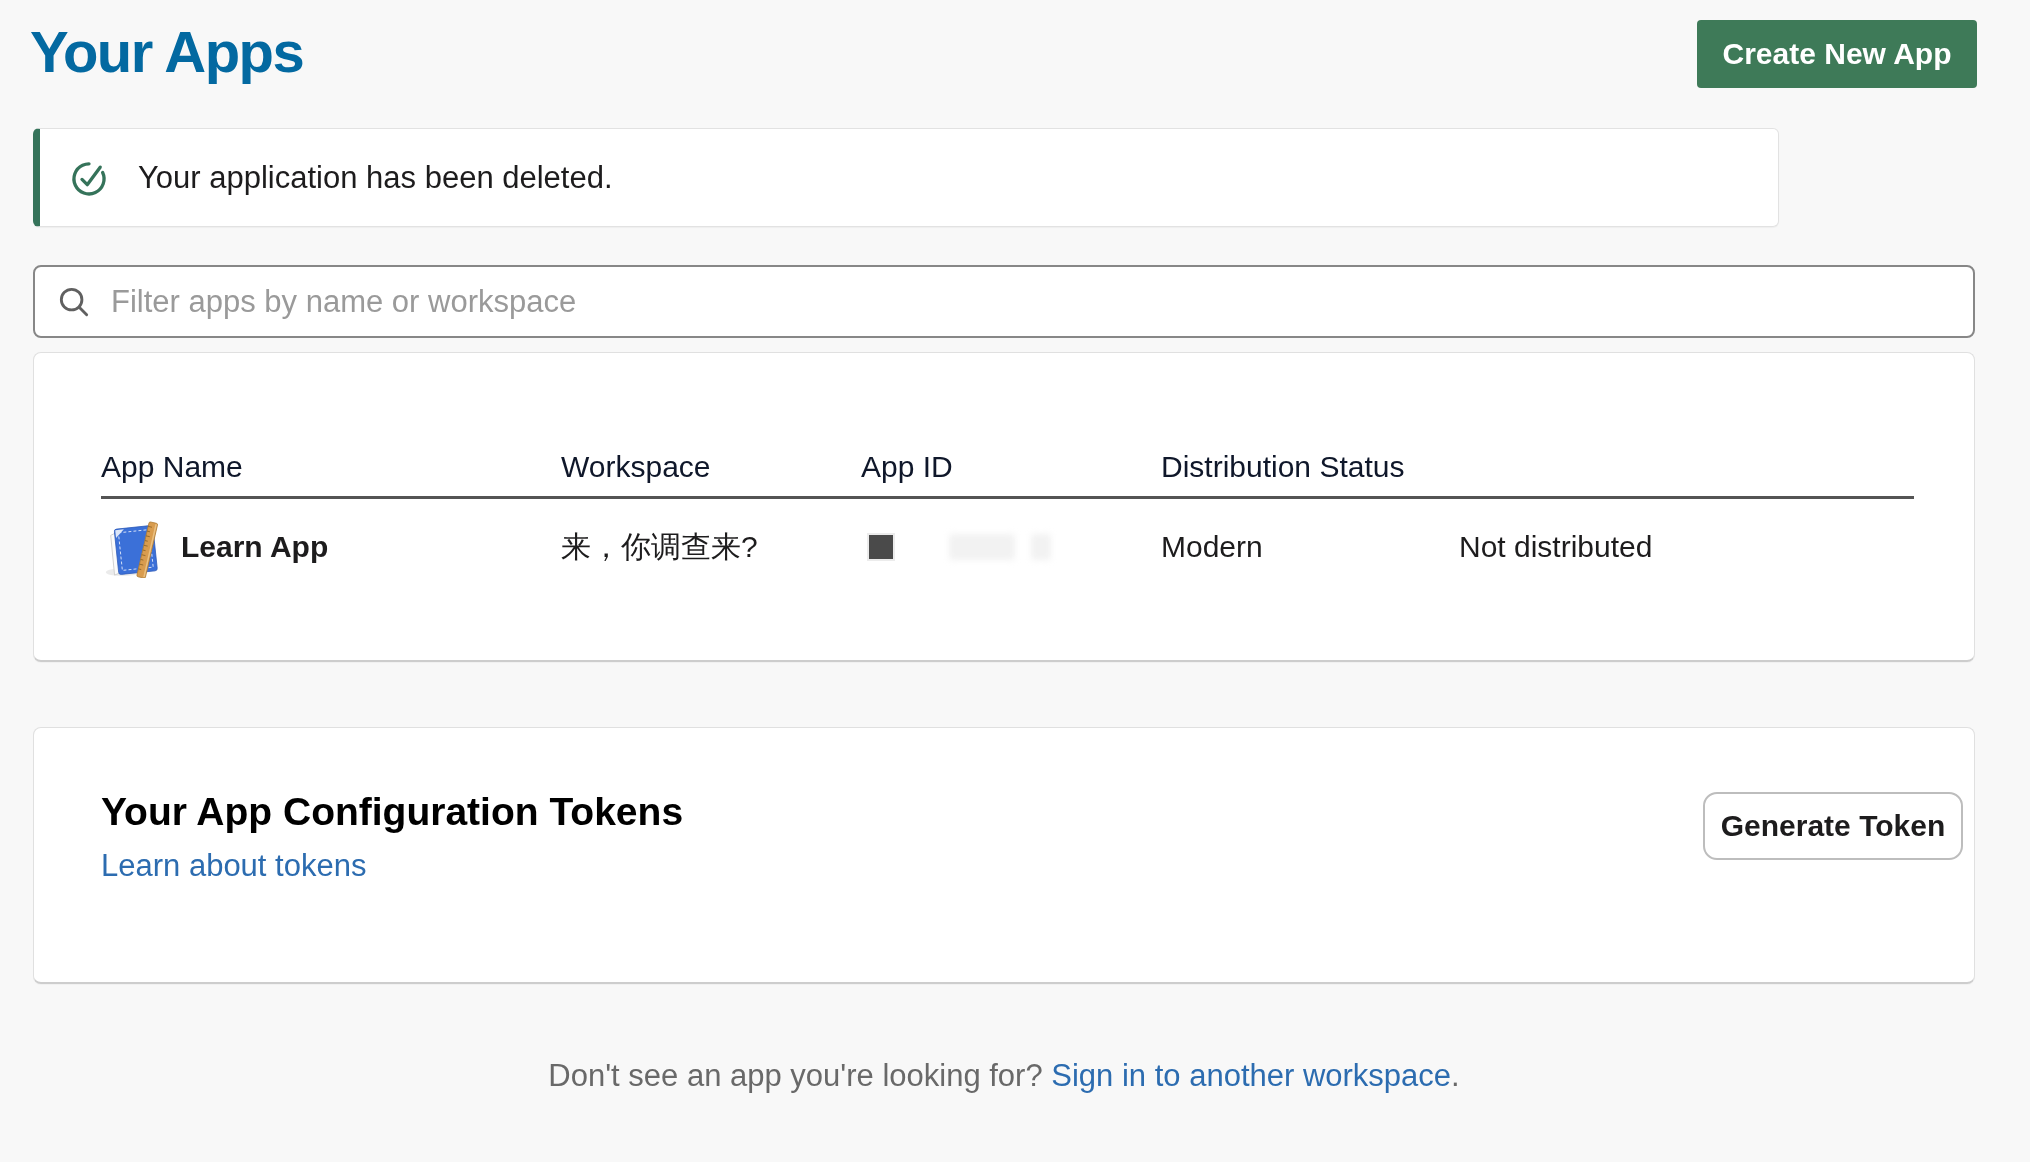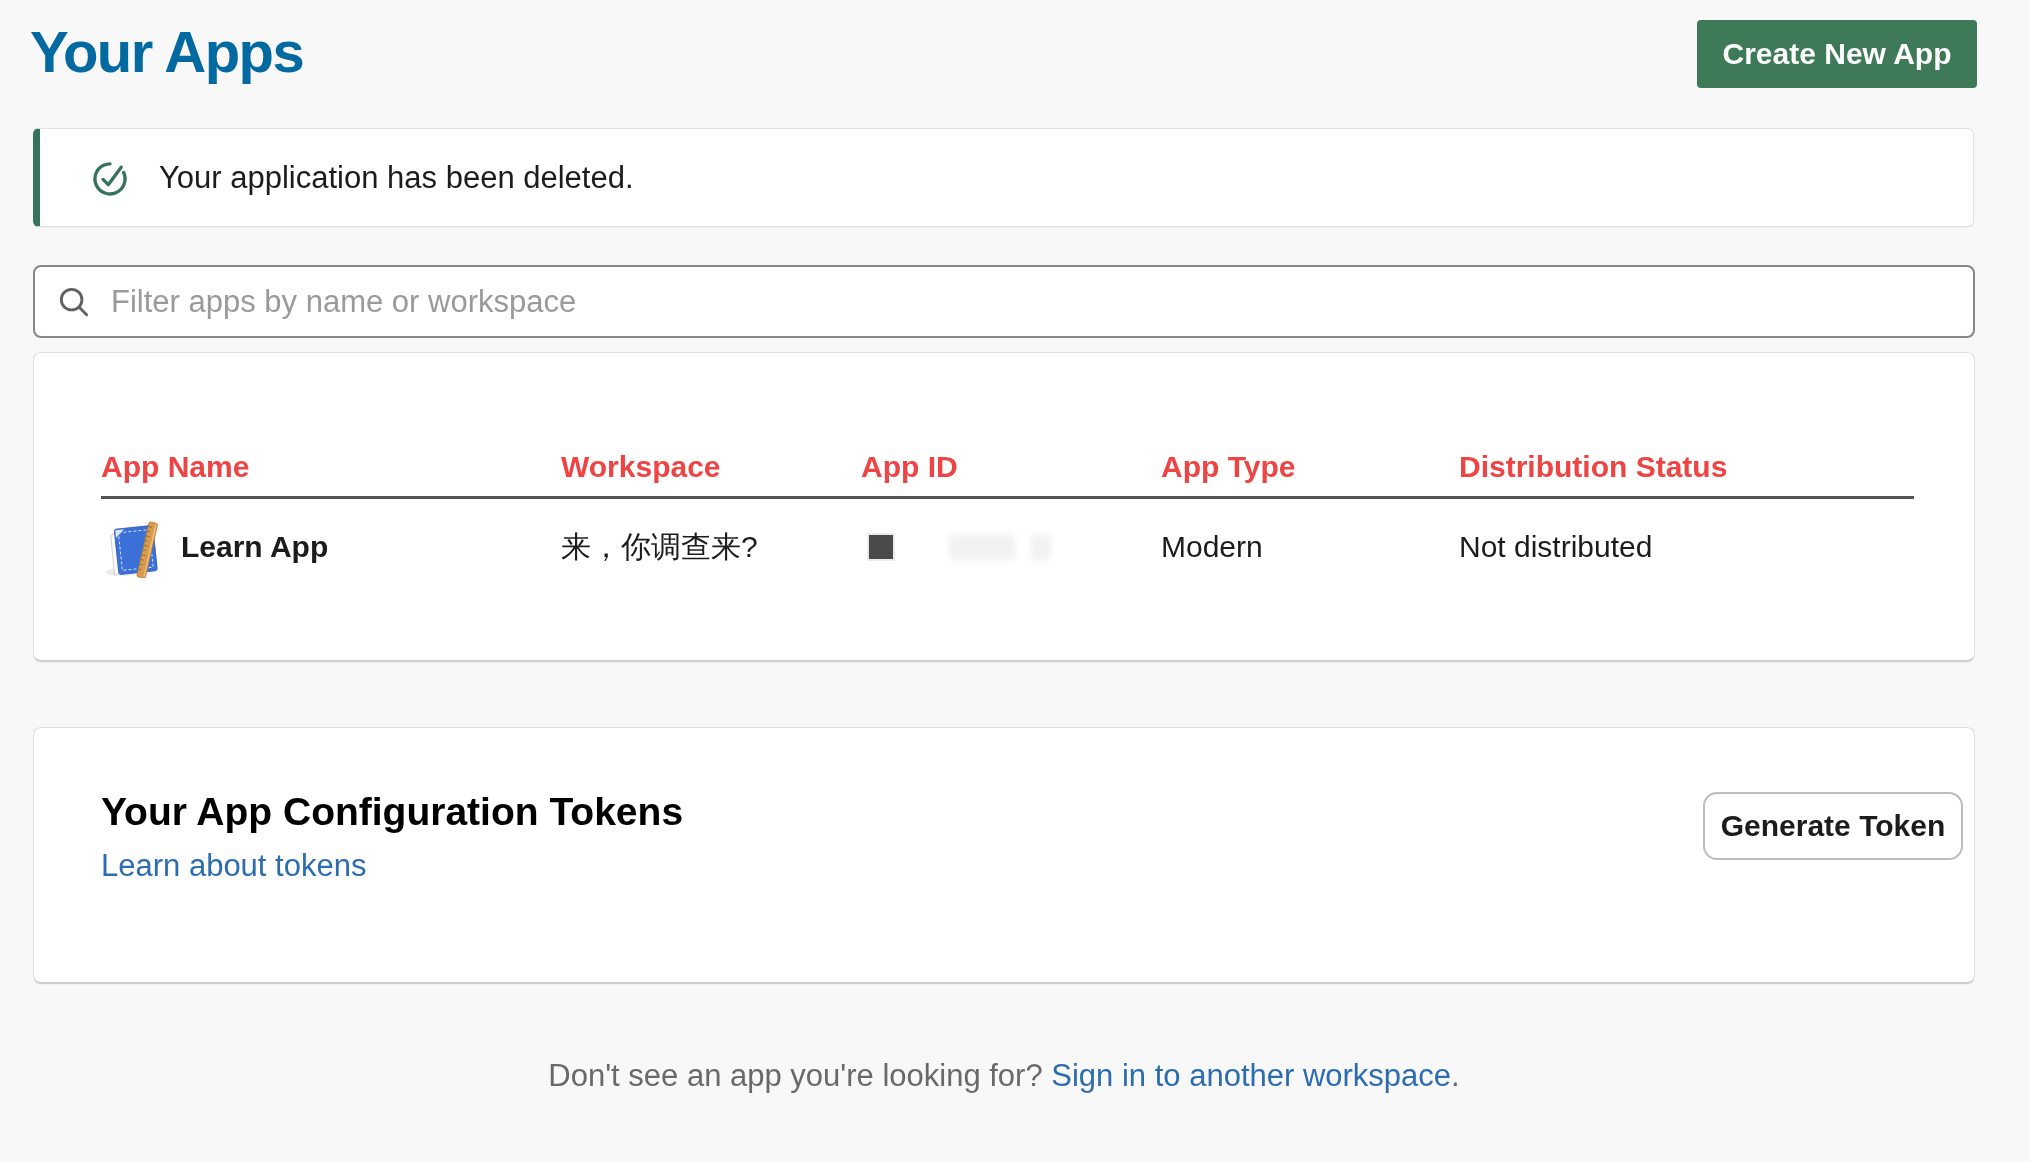--- a/index.html
+++ b/index.html
@@ -9,23 +9,23 @@
 
   
   .page-title{position:absolute;left:30px;top:18px;font-size:58px;font-weight:700;
               letter-spacing:-1.5px;color:#0369a1;margin:0;}
   .create-btn{position:absolute;left:1697px;top:20px;width:280px;height:68px;
               background:#3e7a58;color:#ffffff;border:none;border-radius:4px;
               font-size:30px;font-weight:700;font-family:inherit;cursor:pointer;
               display:flex;align-items:center;justify-content:center;}
 
   
-  .alert{position:absolute;left:33px;top:128px;width:1941px;height:99px;box-sizing:border-box;
+  .alert{position:absolute;left:33px;top:128px;width:1746px;height:99px;box-sizing:border-box;
          background:#ffffff;border:1px solid #e2e2e2;border-left:7px solid #35735a;
-         border-radius:6px;display:flex;align-items:center;padding-left:49px;gap:28px;
+         border-radius:6px;display:flex;align-items:center;padding-left:28px;gap:28px;
          box-shadow:0 1px 1px rgba(0,0,0,0.04);}
   .alert-text{font-size:31px;color:#1d1c1d;}
 
   
   .filter-box{position:absolute;left:33px;top:265px;width:1942px;height:73px;box-sizing:border-box;
               background:#ffffff;border:2px solid #878787;border-radius:8px;
               display:flex;align-items:center;padding:0 20px;gap:16px;}
   .filter-box input{flex:1;height:100%;border:none;outline:none;font-size:31px;
                     font-family:inherit;color:#1d1c1d;background:transparent;}
   .filter-box input::placeholder{color:#9a9a9a;}
@@ -33,21 +33,21 @@
   
   .card{position:absolute;left:33px;width:1942px;box-sizing:border-box;background:#ffffff;
         border:1px solid #e0e0e0;border-bottom:2px solid #cdcdcd;border-radius:8px;
         box-shadow:0 1px 1px rgba(0,0,0,0.03);}
   .table-card{top:352px;height:310px;padding:85px 60px 0 67px;}
   .tokens-card{top:727px;height:257px;padding:62px 60px 0 67px;}
 
   
   .thead,.trow{display:grid;grid-template-columns:460px 300px 300px 298px 1fr;align-items:center;}
   .thead{height:58px;border-bottom:3px solid #545454;}
-  .th{font-size:30px;font-weight:700;color:#ef4444;}
+  .th{font-size:30px;font-weight:400;color:#0f172a;}
   .trow{height:96px;}
   .td{font-size:30px;color:#1d1c1d;}
   .app-name-cell{display:flex;align-items:center;gap:18px;}
   .app-name{font-weight:700;}
   .app-icon{width:62px;height:62px;flex:0 0 62px;}
   .appid-cell{display:flex;align-items:center;}
   .redact-square{width:24px;height:24px;background:#4a4a4a;outline:2px solid #ececec;margin-left:8px;}
   .redact-blur{height:26px;border-radius:3px;background:#f2f2f2;filter:blur(3px);}
   .redact-blur.b1{width:66px;margin-left:56px;}
   .redact-blur.b2{width:20px;margin-left:16px;}
@@ -88,21 +88,20 @@
       <line x1="15.3" y1="15.3" x2="20" y2="20" stroke="#606060" stroke-width="1.8" stroke-linecap="round"></line>
     </svg>
     <input type="text" placeholder="Filter apps by name or workspace" style="">
   </div>
 
   <div class="card table-card">
     <div class="thead">
       <div class="th">App Name</div>
       <div class="th">Workspace</div>
       <div class="th">App ID</div>
-      <div class="th">App Type</div>
       <div class="th">Distribution Status</div>
     </div>
 
     <div class="trow">
       <div class="td app-name-cell">
         <svg class="app-icon" viewBox="0 0 64 64">
           <ellipse cx="22" cy="58" rx="17" ry="4" fill="#000000" opacity="0.08"></ellipse>
           <path d="M10 20 L22 14 L26 56 L14 61 Z" fill="#fbfbfb" stroke="#cfcfcf" stroke-width="1"></path>
           <g transform="rotate(-6 32 36)">
             <rect x="16" y="12" width="40" height="47" rx="2.5" fill="#3b70d8" stroke="#2f5cb8" stroke-width="0.8"></rect>

